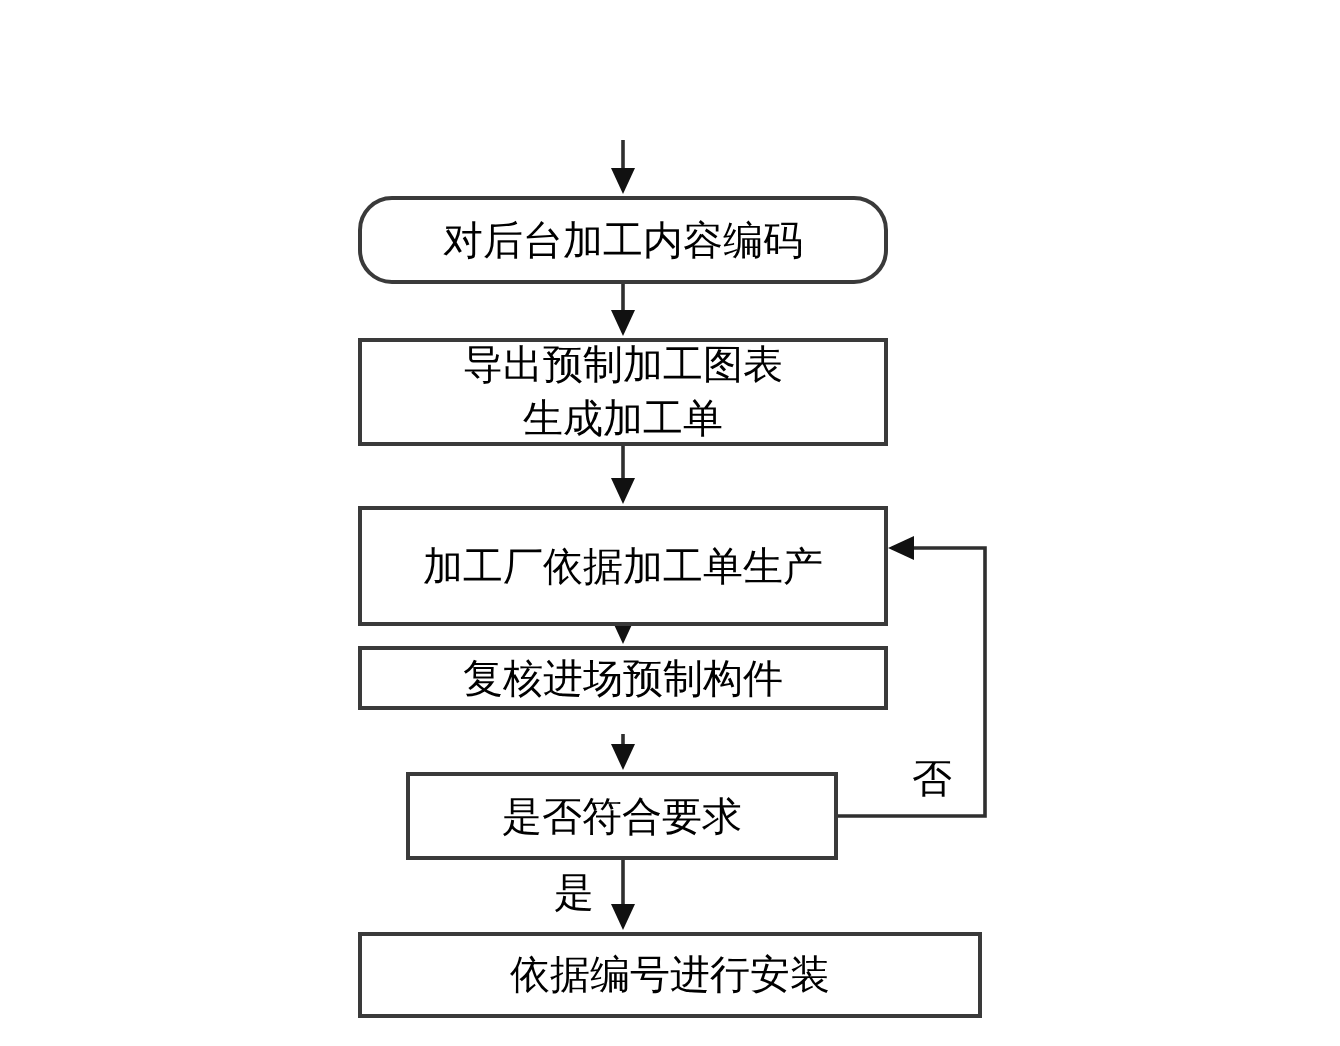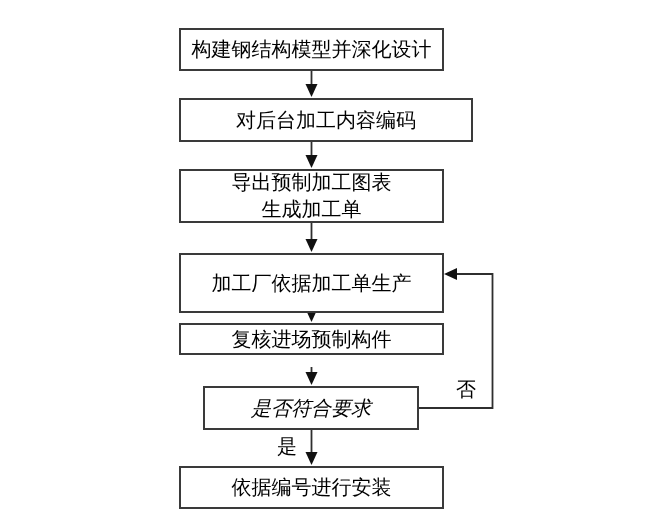--- a/index.html
+++ b/index.html
@@ -37,26 +37,26 @@
     white-space: pre-line;
   }
   .edge-label {
     position: absolute;
     font-size: 20px;
     line-height: 20px;
     color: #000000;
   }
   
   .n1 { left: 179px; top: 28px;  width: 265px; height: 43px; }
-  .n2 { left: 179px; top: 98px;  width: 294px; height: 44px; }
+  .n2 { left: 179px; top: 98px;  width: 265px; height: 44px; border-radius: 17px; }
   .n3 { left: 179px; top: 169px; width: 265px; height: 54px; text-align: center; }
   .n4 { left: 179px; top: 253px; width: 265px; height: 60px; }
   .n5 { left: 179px; top: 323px; width: 265px; height: 32px; }
-  .n6 { left: 203px; top: 386px; width: 216px; height: 44px; font-style: italic; }
-  .n7 { left: 179px; top: 466px; width: 265px; height: 43px; }
+  .n6 { left: 203px; top: 386px; width: 216px; height: 44px; }
+  .n7 { left: 179px; top: 466px; width: 312px; height: 43px; }
   .lbl-yes { left: 277px; top: 436px; }
   .lbl-no  { left: 456px; top: 379px; }
 </style>
 </head>
 <body>
 
 <div class="stage">
 
   <svg class="arrow-layer" width="670" height="523" viewBox="0 0 670 523">
     <g fill="none" stroke-width="1.8" stroke="#2f2f2f">
@@ -72,21 +72,20 @@
       <polygon points="305.5,84 317.5,84 311.5,97"></polygon>
       <polygon points="305.5,155 317.5,155 311.5,168"></polygon>
       <polygon points="305.5,239 317.5,239 311.5,252"></polygon>
       <polygon points="305.5,309 317.5,309 311.5,322"></polygon>
       <polygon points="305.5,372 317.5,372 311.5,385"></polygon>
       <polygon points="305.5,452 317.5,452 311.5,465"></polygon>
       <polygon points="444,274 457,268 457,280"></polygon>
     </g>
   </svg>
 
-  <div class="node n1">构建钢结构模型并深化设计</div>
 
   <div class="node n2">对后台加工内容编码</div>
 
   <div class="node n3">导出预制加工图表
 生成加工单</div>
 
   <div class="node n4">加工厂依据加工单生产</div>
 
   <div class="node n5">复核进场预制构件</div>
 

